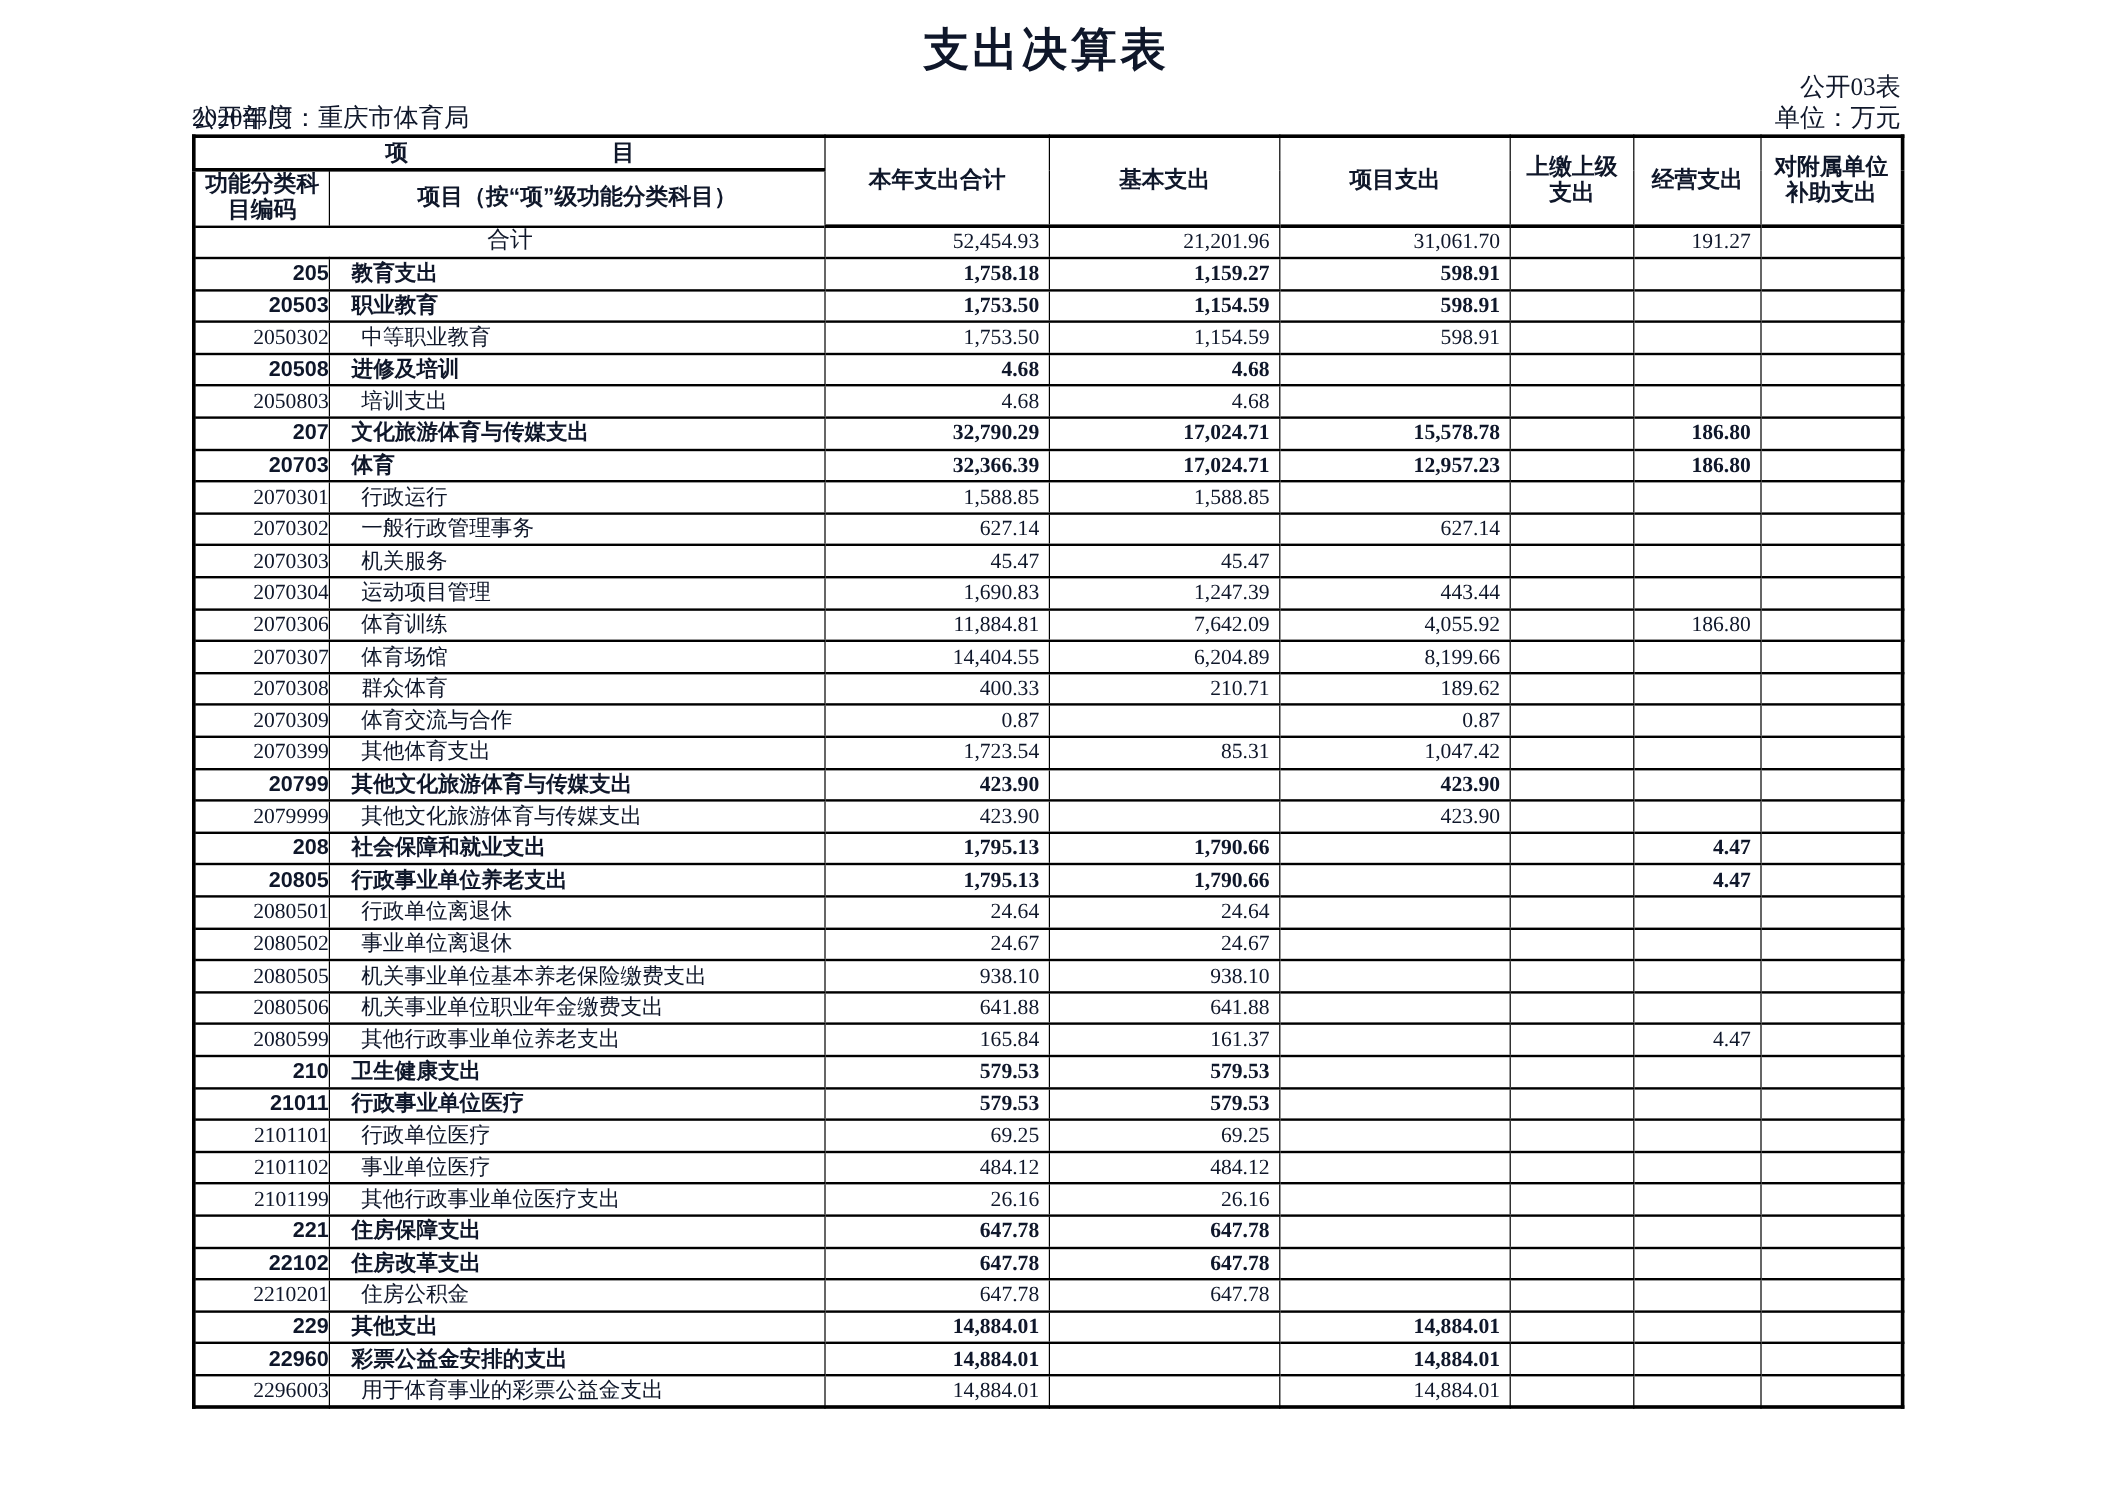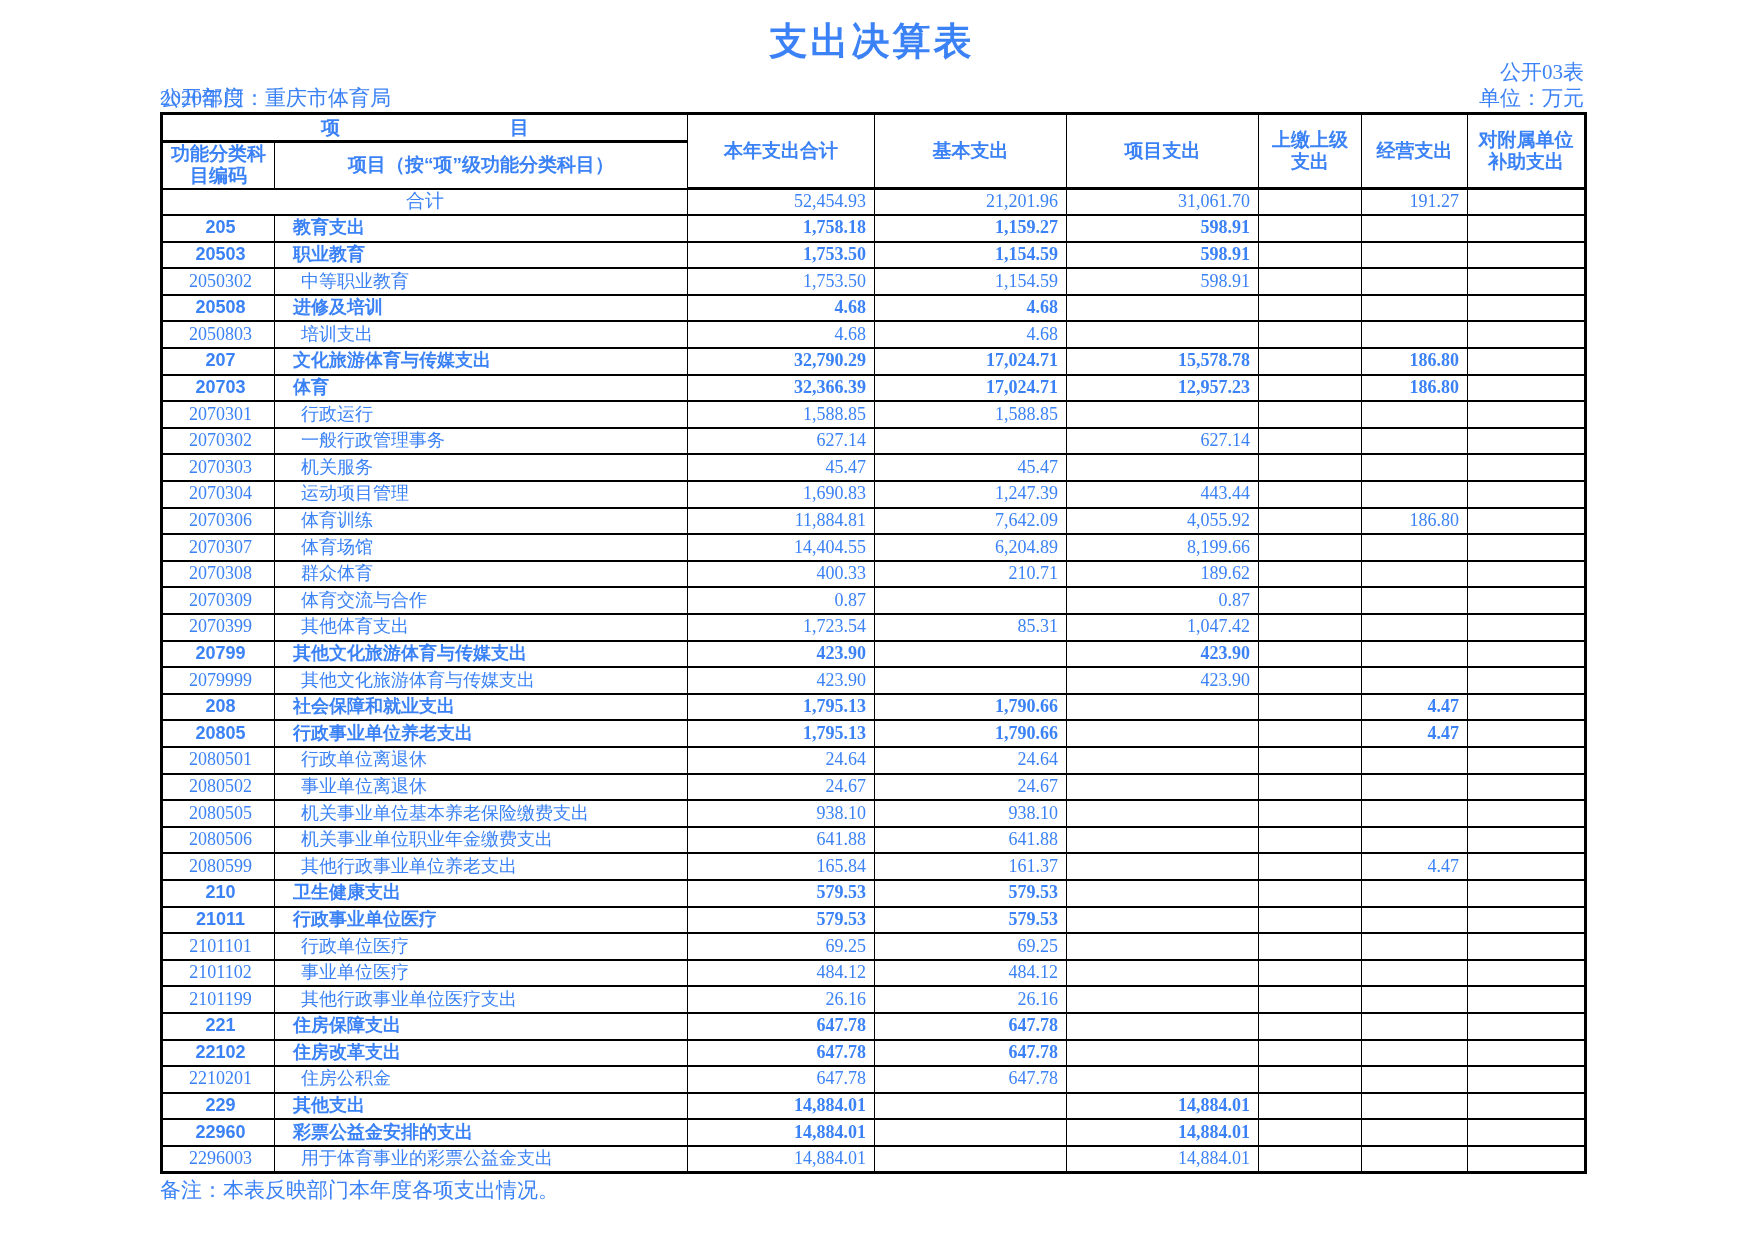--- a/index.html
+++ b/index.html
@@ -1,20 +1,20 @@
 <!DOCTYPE html>
 <html><head>
 <meta charset="utf-8">
 <style>
   html,body{margin:0;padding:0;background:#fff;}
   .page{
     position:relative;
     width:1754px;height:1240px;
     background:#ffffff;
-    color:#3b82f6;
+    color:#0f172a;
     font-family:"Liberation Serif","DejaVu Serif",serif;
     overflow:hidden;
   }
   .title{
     position:absolute;left:160px;top:16px;width:1424px;
     text-align:center;
     font-size:38px;font-weight:700;letter-spacing:3px;
     font-family:"Liberation Sans","DejaVu Sans",sans-serif;
   }
   .form-no{
@@ -45,21 +45,21 @@
     font-weight:700;font-size:19px;text-align:center;line-height:1.15;
   }
   tr.group-row{height:28px;}
   tr.group-row th{border-bottom-width:3px;}
   .group-cell{display:flex;justify-content:center;gap:170px;}
   tr.sub-row{height:47px;}
   th.wrap{white-space:pre-line;}
 
   .report tbody tr{height:26.6px;}
   .report td{font-size:18px;line-height:1.1;}
-  td.code{text-align:center;padding-left:4px;}
+  td.code{text-align:right;padding-left:4px;}
   td.name{text-align:left;padding-left:18px;white-space:nowrap;}
   td.name.indent{padding-left:26px;}
   td.val{text-align:right;padding-right:8px;font-variant-numeric:tabular-nums;}
   tr.bold td{font-weight:700;}
   tr.bold td.code,tr.bold td.name{font-family:"Liberation Sans","DejaVu Sans",sans-serif;}
   tr.total td.label{
     font-weight:400;text-align:center;
     font-family:"Liberation Sans","DejaVu Sans",sans-serif;font-size:19px;
   }
   tr.total td.val{font-weight:400;}
@@ -480,15 +480,14 @@
           <td class="val">14,884.01</td>
           <td class="val"></td>
           <td class="val">14,884.01</td>
           <td class="val"></td>
           <td class="val"></td>
           <td class="val"></td>
         </tr>
       </tbody>
   </table>
 
-  <div class="note">备注：本表反映部门本年度各项支出情况。</div>
 
 </div>
 
 </body></html>

